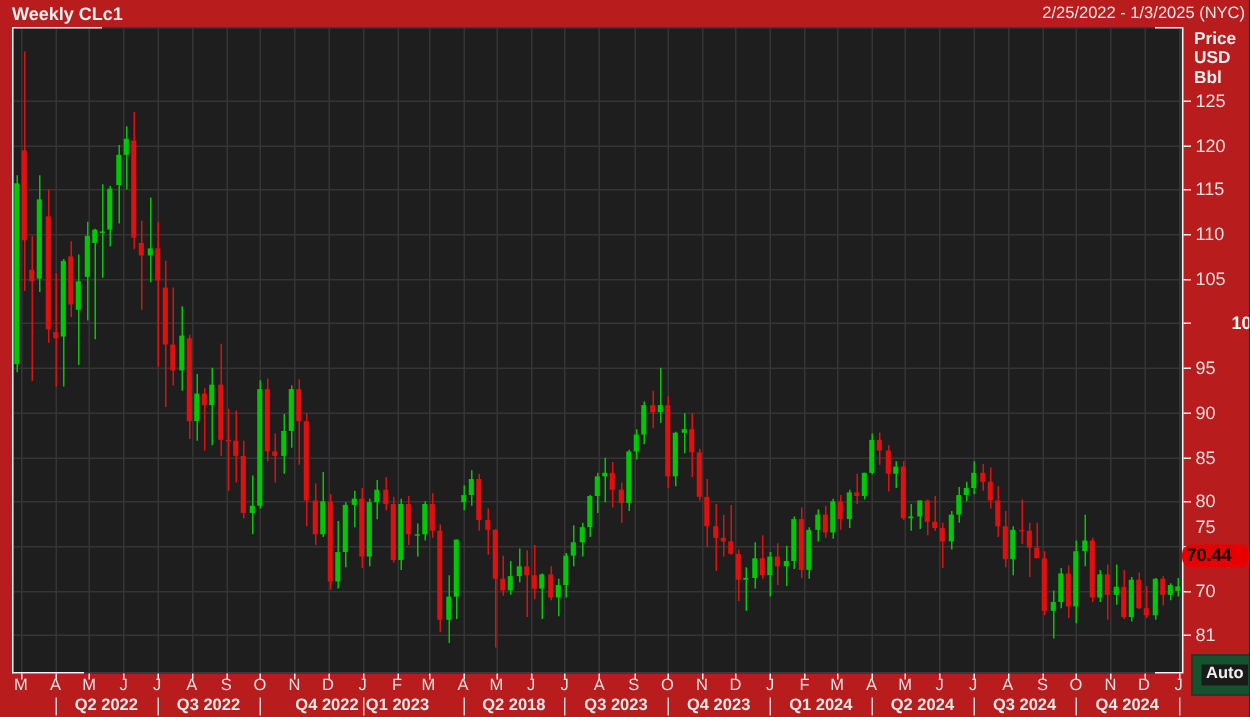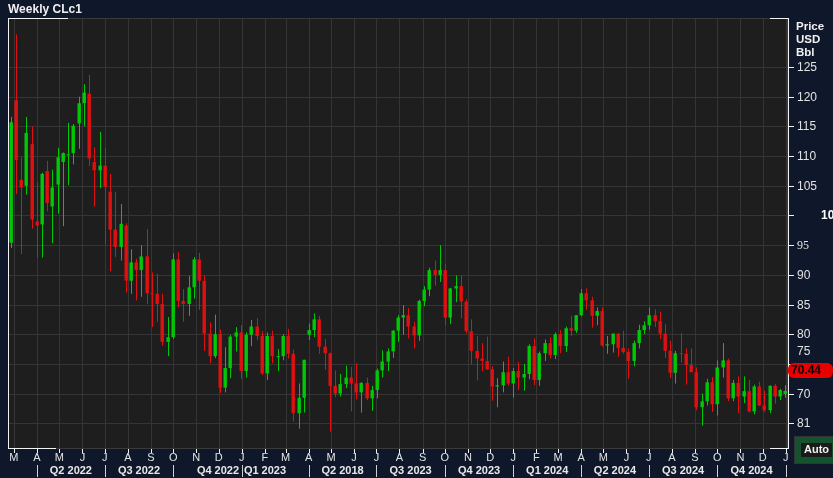--- a/index.html
+++ b/index.html
@@ -1,16 +1,16 @@
 <!DOCTYPE html>
 <html><head>
 <meta charset="utf-8">
 <style>
   html,body{margin:0;padding:0;background:#0c0c0c;}
-  .app{position:relative;width:833px;height:478px;background:#0f172a;overflow:hidden;
+  .app{position:relative;width:833px;height:478px;background:#b91c1c;overflow:hidden;
        font-family:"Liberation Sans",sans-serif;color:#e8e8e8;-webkit-font-smoothing:none;}
   .header{position:absolute;left:0;top:0;width:833px;height:18px;}
   .chart-title{position:absolute;left:8px;top:2px;font-size:12px;font-weight:bold;color:#f0f0f0;}
   .date-range{position:absolute;right:3px;top:3px;font-size:11px;color:#e8e8e8;}
   svg#plot{position:absolute;left:0;top:0;}
   .yaxis-title{position:absolute;left:796px;top:20px;font-size:11.5px;font-weight:bold;line-height:13px;color:#f0f0f0;}
   .ylab{position:absolute;left:797px;width:34px;height:14px;font-size:12px;color:#e2e2e2;}
   .ylab.bold{font-weight:bold;color:#ffffff;margin-left:24px;}
   .price-flag{position:absolute;left:788px;top:383px;width:45px;height:15px;background:#e60000;
       color:#000;font-size:12px;font-weight:bold;line-height:15px;padding-left:3px;box-sizing:border-box;}
@@ -19,20 +19,21 @@
       font-weight:bold;line-height:13px;cursor:pointer;}
   .mlab{position:absolute;top:451px;width:14px;margin-left:-7px;text-align:center;font-size:11px;color:#e2e2e2;}
   .qlab{position:absolute;top:464px;width:70px;margin-left:-35px;text-align:center;font-size:11px;font-weight:bold;color:#e8e8e8;}
 </style>
 </head>
 <body>
 
 <div class="app">
   <div class="header">
     <span class="chart-title">Weekly CLc1</span>
+    <span class="date-range">2/25/2022 - 1/3/2025 (NYC)</span>
   </div>
 
   <svg id="plot" width="833" height="478">
       <rect x="8" y="18" width="780" height="431" fill="#1e1e1e"></rect>
       <line x1="14.5" y1="18" x2="14.5" y2="449" stroke="#353535" stroke-width="1"></line>
       <line x1="37.5" y1="18" x2="37.5" y2="449" stroke="#353535" stroke-width="1"></line>
       <line x1="59.5" y1="18" x2="59.5" y2="449" stroke="#353535" stroke-width="1"></line>
       <line x1="82.5" y1="18" x2="82.5" y2="449" stroke="#353535" stroke-width="1"></line>
       <line x1="105.5" y1="18" x2="105.5" y2="449" stroke="#353535" stroke-width="1"></line>
       <line x1="128.5" y1="18" x2="128.5" y2="449" stroke="#353535" stroke-width="1"></line>
@@ -451,21 +452,21 @@
     <div>Bbl</div>
   </div>
 
   <div id="ylabels">
       <div class="ylab" style="top: 60px;">125</div>
       <div class="ylab" style="top: 89.69px;">120</div>
       <div class="ylab" style="top: 119.38px;">115</div>
       <div class="ylab" style="top: 149.07px;">110</div>
       <div class="ylab" style="top: 178.76px;">105</div>
       <div class="ylab bold" style="top: 208.45px;">100</div>
-      <div class="ylab" style="top: 238.14px; font-family: Liberation Serif, serif;">95</div>
+      <div class="ylab" style="top: 238.14px;">95</div>
       <div class="ylab" style="top: 267.83px;">90</div>
       <div class="ylab" style="top: 297.52px;">85</div>
       <div class="ylab" style="top: 327.21px;">80</div>
       <div class="ylab" style="top: 344px;">75</div>
       <div class="ylab" style="top: 386.59px;">70</div>
       <div class="ylab" style="top: 416.28px;">81</div>
     </div>
   <div id="xlabels">
       <div class="mlab" style="left: 13.9542px;">M</div>
       <div class="mlab" style="left: 37.0267px;">A</div>

